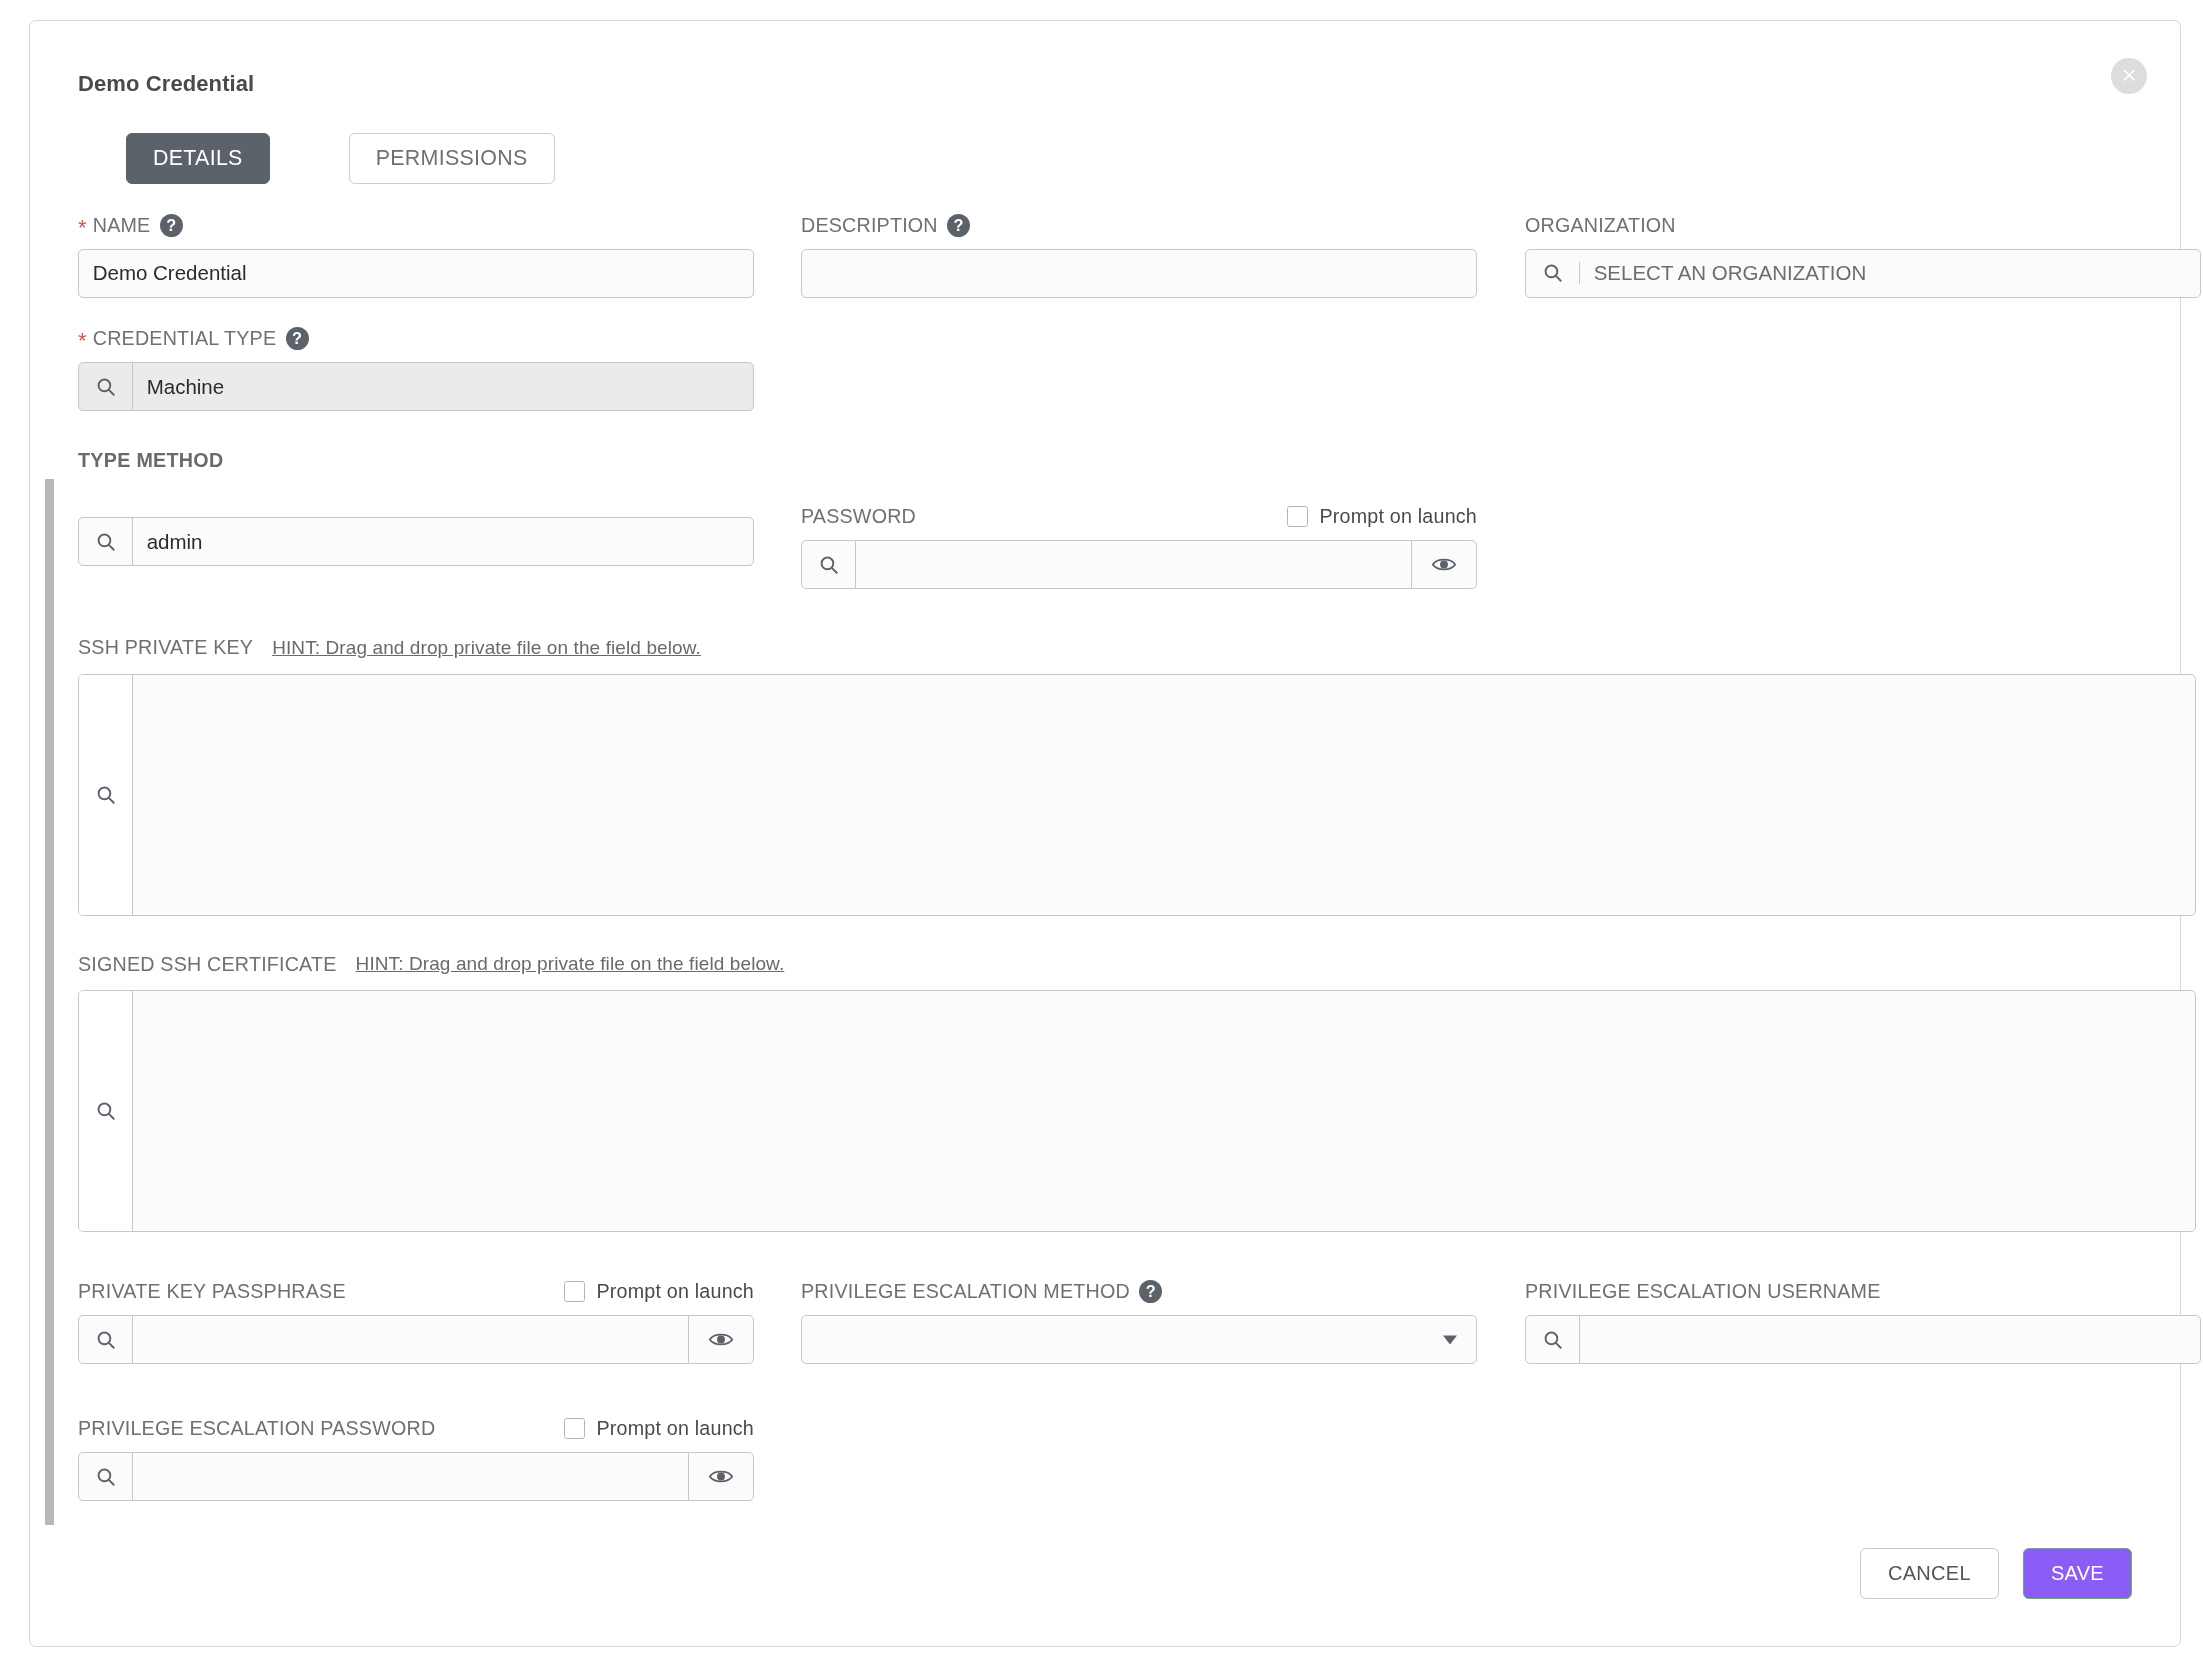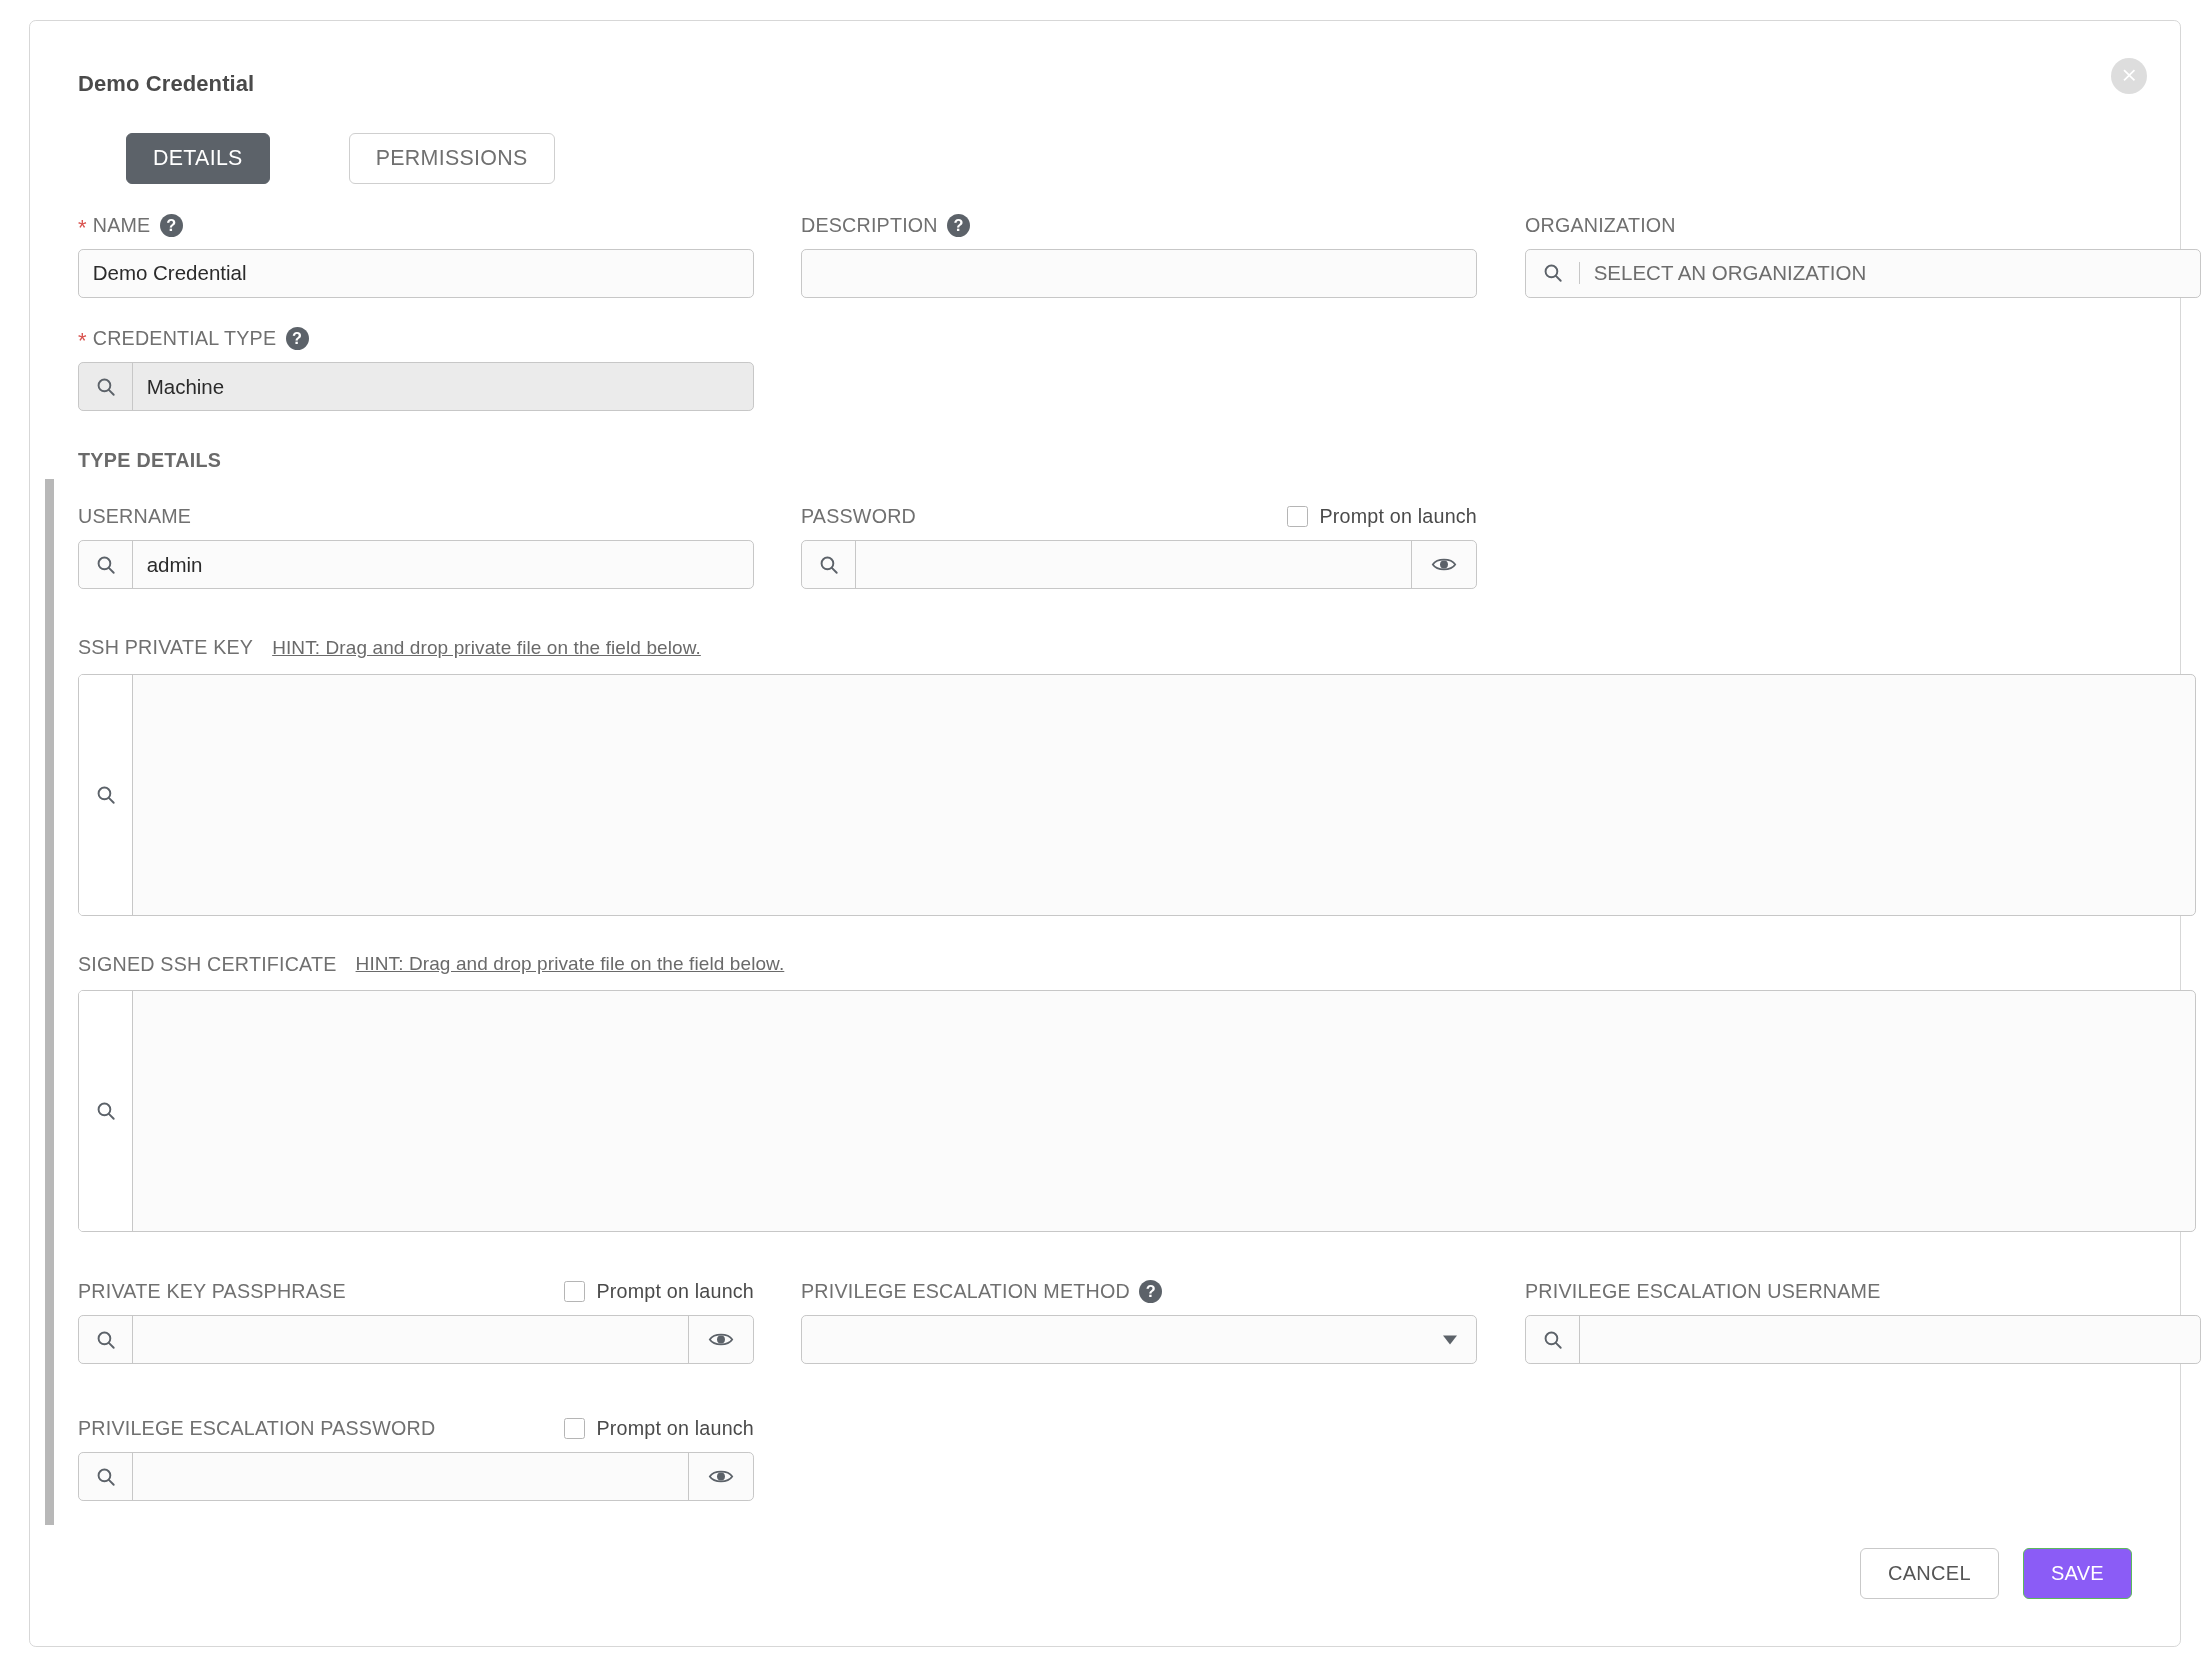--- a/index.html
+++ b/index.html
@@ -376,28 +376,25 @@
               <svg width="22" height="22" viewBox="0 0 24 24" aria-hidden="true">
                 <circle cx="10.3" cy="10.3" r="6.4" fill="none" stroke="#5c6269" stroke-width="2.1"></circle>
                 <line x1="15.1" y1="15.1" x2="20.4" y2="20.4" stroke="#5c6269" stroke-width="2.1" stroke-linecap="round"></line>
               </svg>
             </div>
             <input class="lk-input" value="Machine" style="">
           </div>
         </div>
       </div>
 
-      <div class="section-head" style="margin-top:30px;">TYPE DETAILS</div>
+      <div class="section-head" style="margin-top:30px;">TYPE METHOD</div>
 
       <div class="row" style="height:92px; margin-top:33px;">
 
         <div style="position:absolute; left:0; top:0; width:676px;">
-          <div class="field-label">
-            <span>USERNAME</span>
-          </div>
           <div class="lookup" style="margin-top:12px;">
             <div class="sbtn">
               <svg width="22" height="22" viewBox="0 0 24 24" aria-hidden="true">
                 <circle cx="10.3" cy="10.3" r="6.4" fill="none" stroke="#5c6269" stroke-width="2.1"></circle>
                 <line x1="15.1" y1="15.1" x2="20.4" y2="20.4" stroke="#5c6269" stroke-width="2.1" stroke-linecap="round"></line>
               </svg>
             </div>
             <input class="lk-input" value="admin" style="">
           </div>
         </div>

